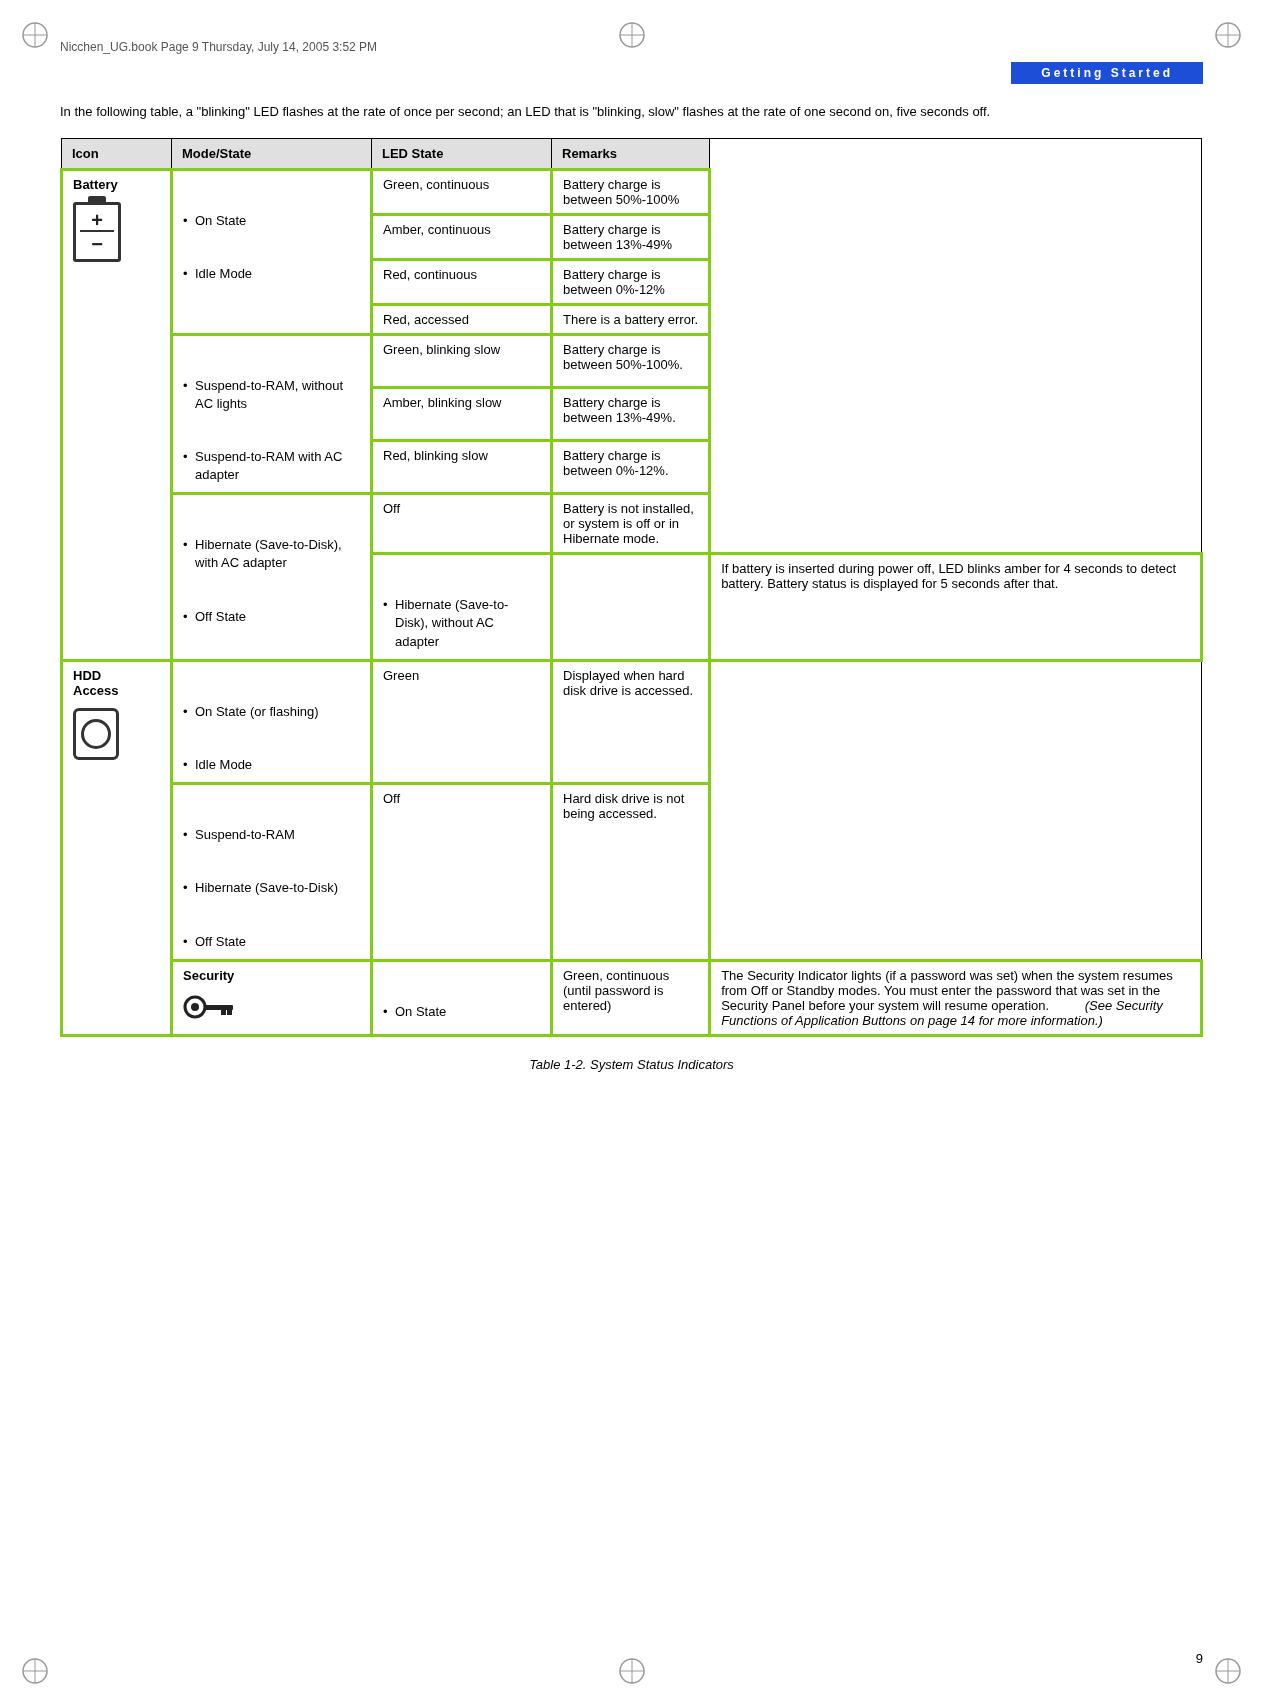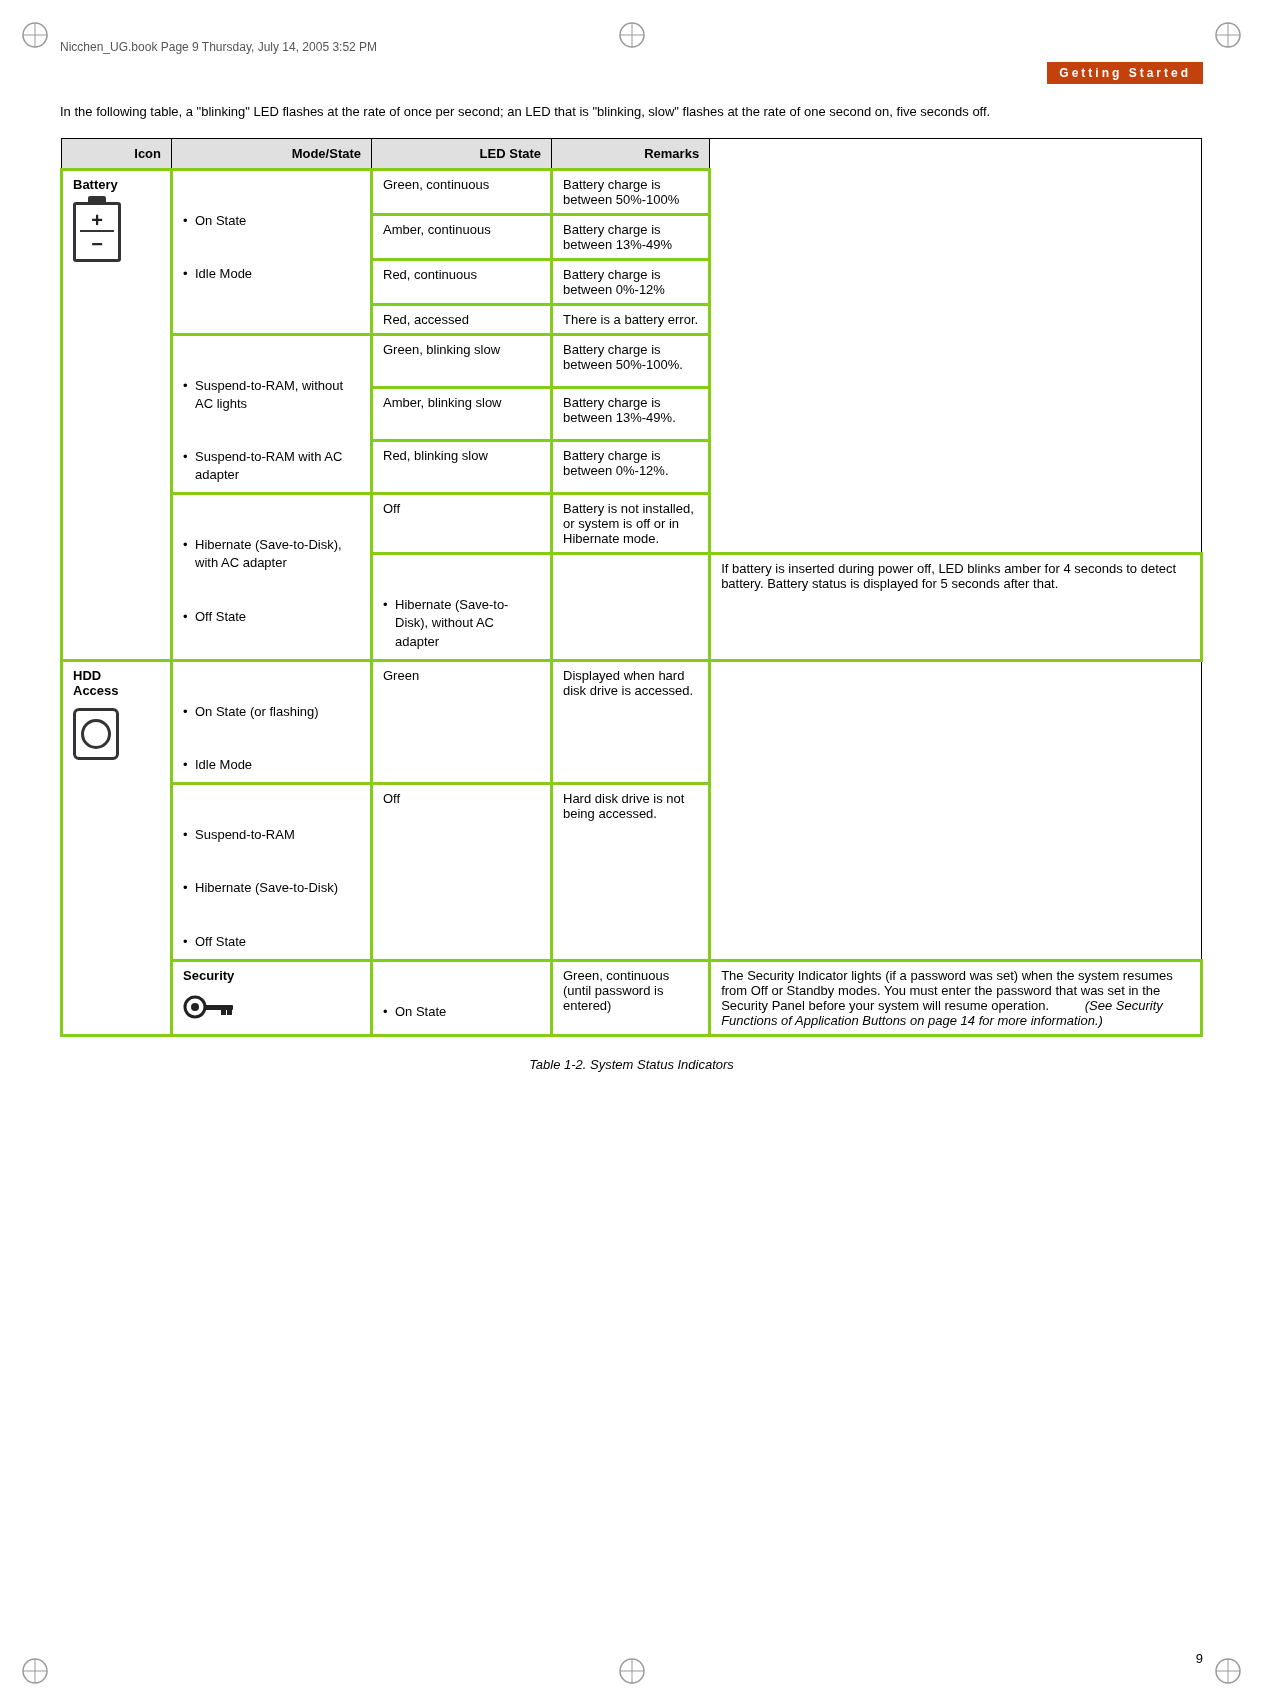--- a/index.html
+++ b/index.html
@@ -13,23 +13,23 @@
       padding: 40px 60px;
       position: relative;
     }
 
     .page-header {
       text-align: right;
       margin-bottom: 18px;
     }
     .page-header-bar {
       display: inline-block;
-      background: #c2410c;
+      background: #1d4ed8;
       color: #fff;
-      padding: 4px 12px;
+      padding: 4px 30px;
       letter-spacing: 3px;
       font-size: 12px;
       font-weight: bold;
     }
 
     .file-label {
       font-size: 12px;
       color: #555;
       margin-bottom: 8px;
     }
@@ -46,21 +46,21 @@
       border-collapse: collapse;
       border: 1.5px solid #000;
       font-size: 13px;
     }
 
     table.main-table th {
       background: #e0e0e0;
       border: 1px solid #000;
       padding: 7px 10px;
       font-weight: bold;
-      text-align: right;
+      text-align: left;
     }
 
     table.main-table td {
       border: 3px solid #84cc16;
       padding: 6px 10px;
       vertical-align: top;
     }
 
     .col-icon { width: 110px; }
     .col-mode { width: 200px; }

